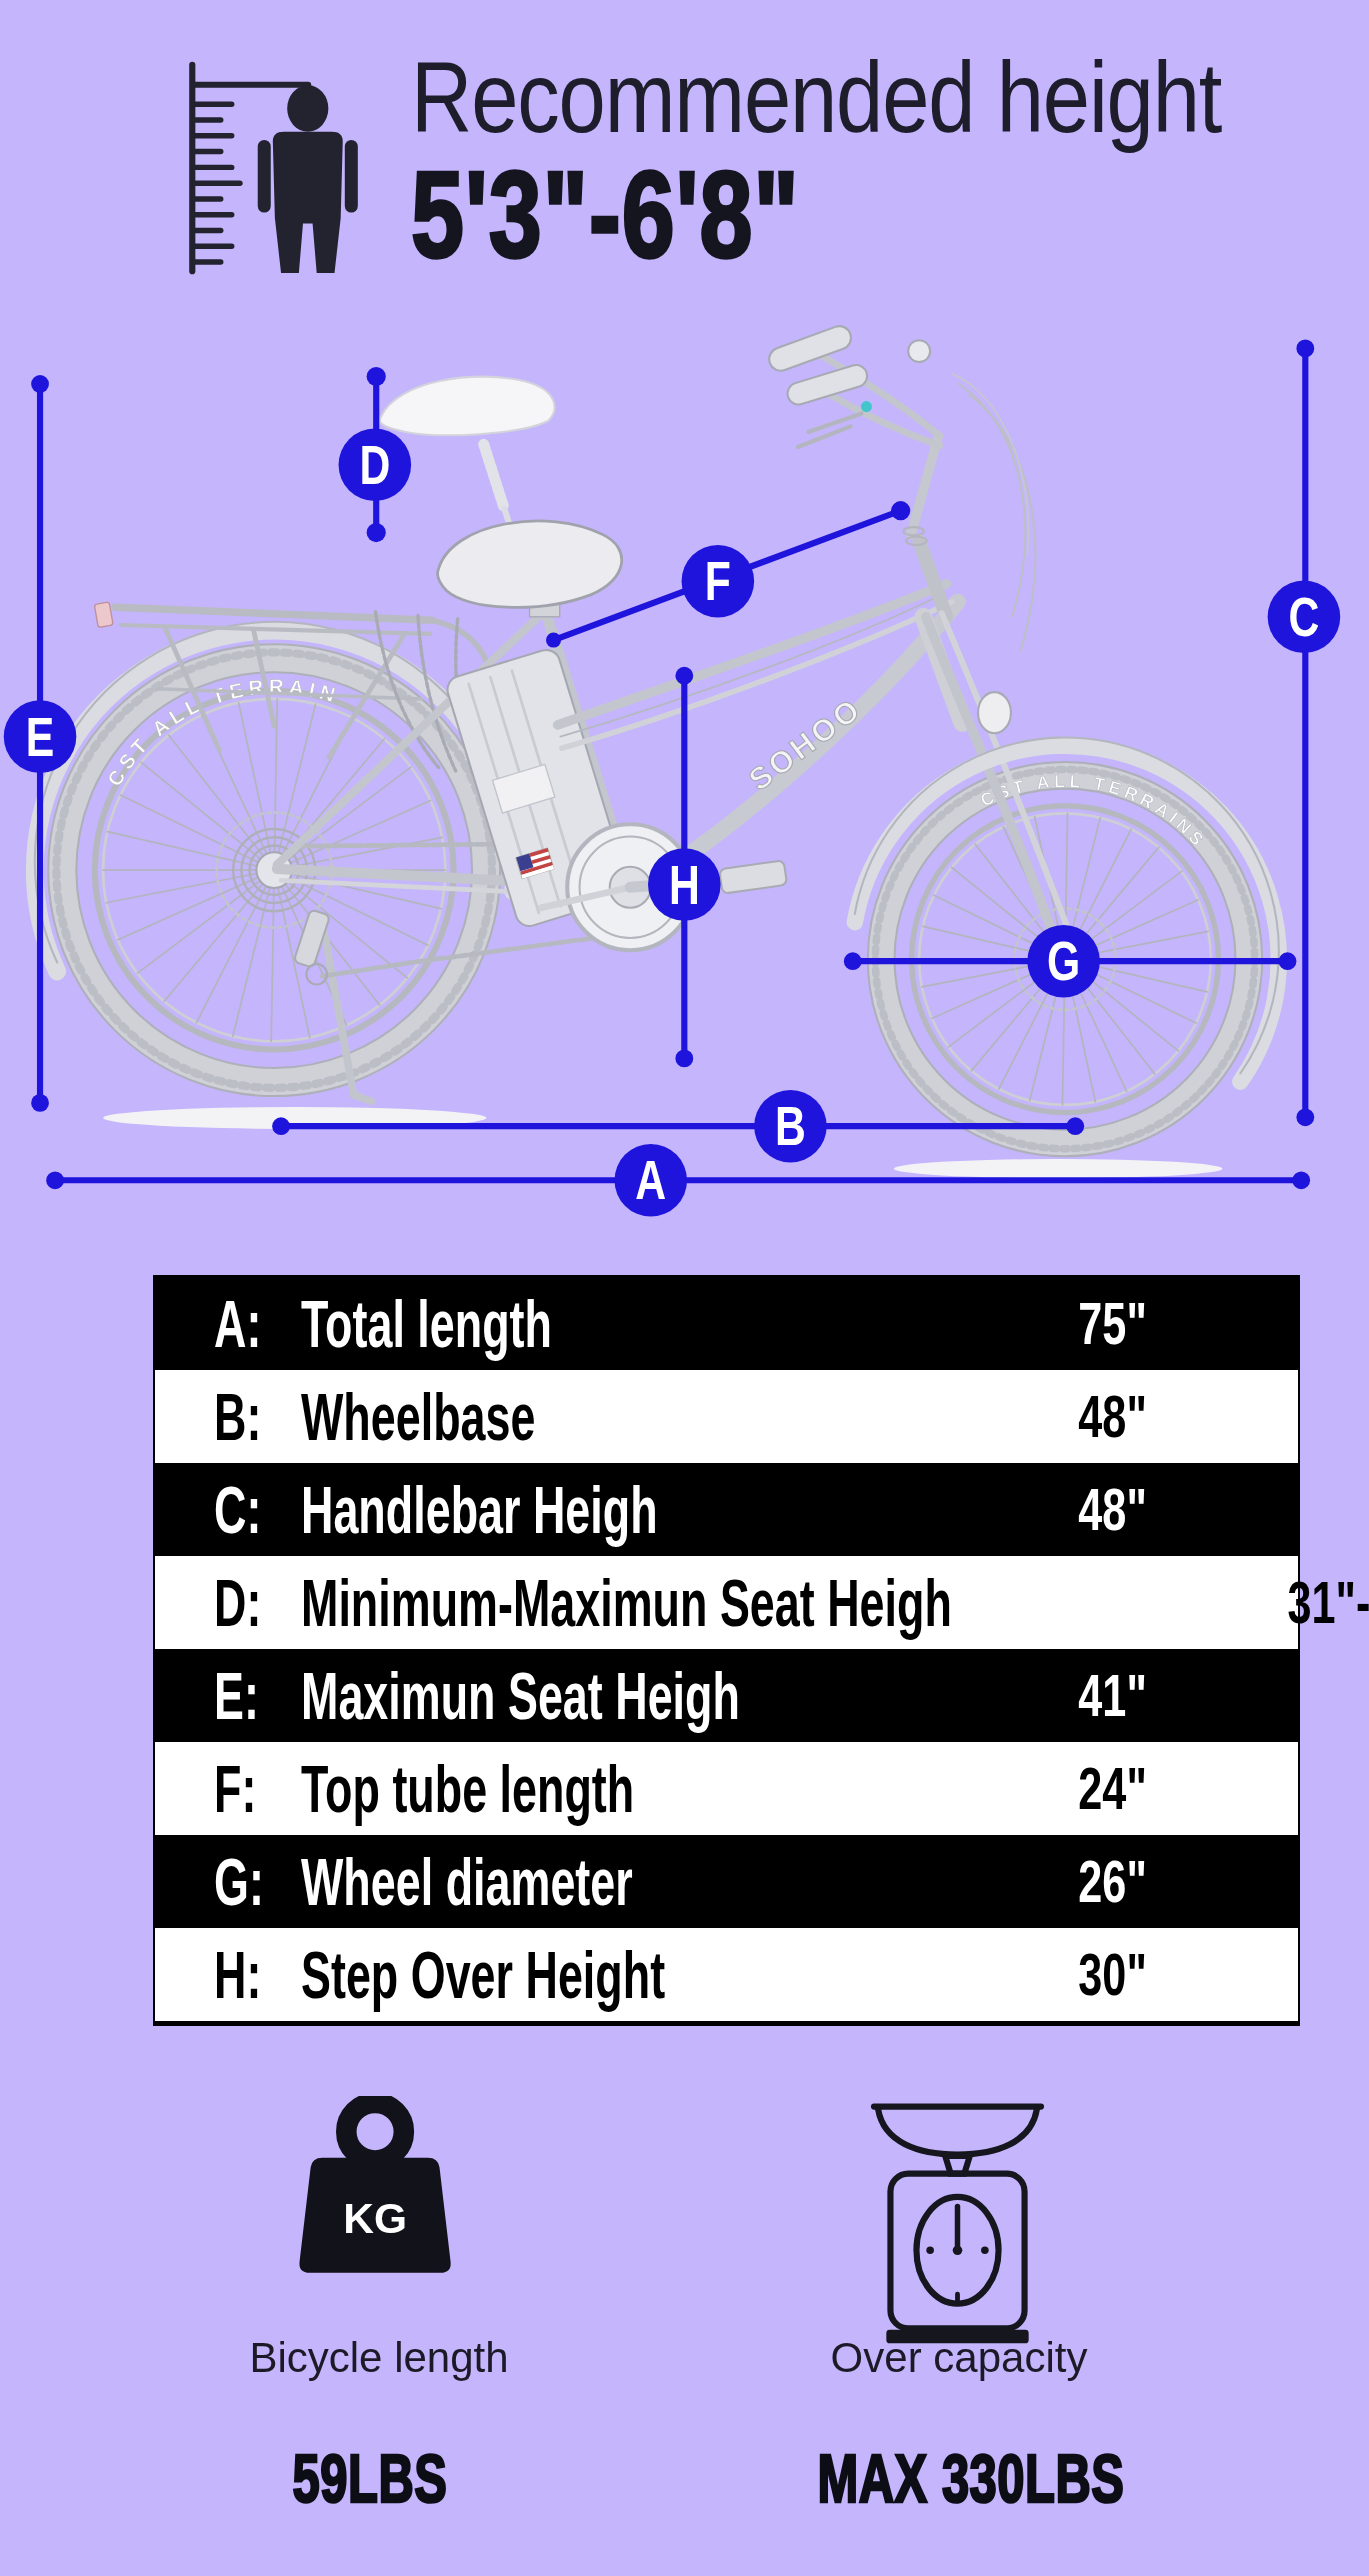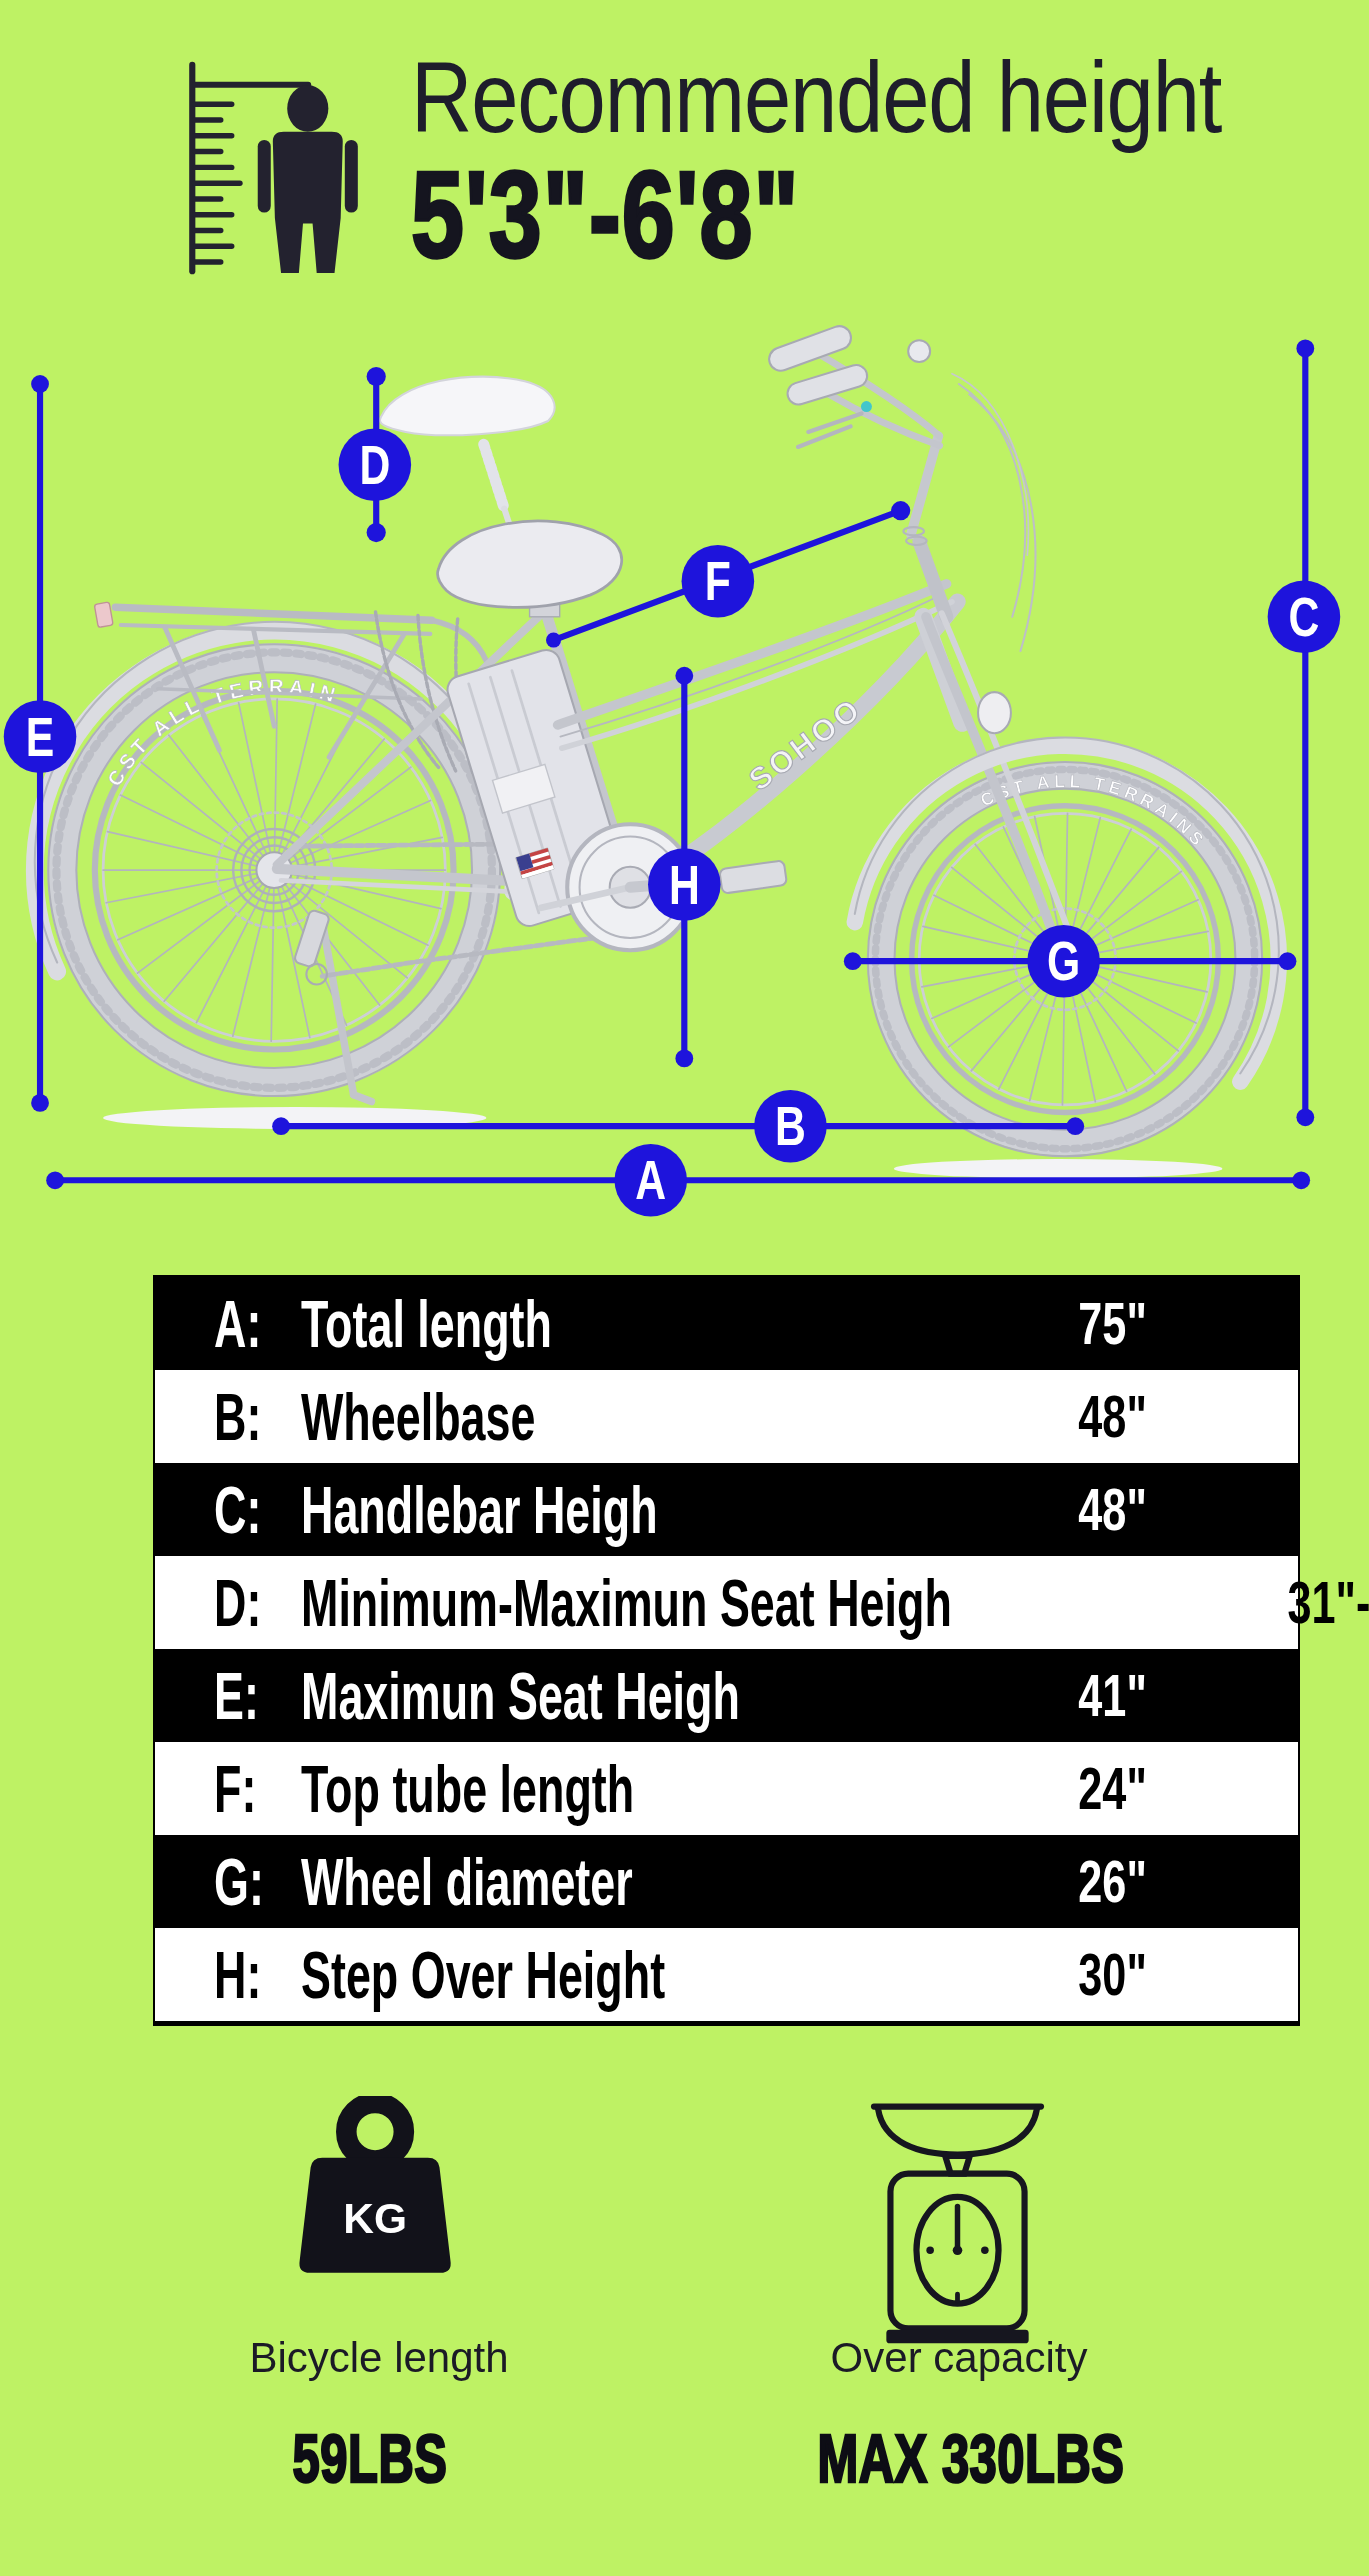--- a/index.html
+++ b/index.html
@@ -1,16 +1,16 @@
 <!DOCTYPE html>
 <html style="font-size:11px"><head>
 <meta charset="utf-8">
 <style>
   html,body{margin:0;padding:0;background:#fff;}
-  .page{position:relative;width:1370px;height:2576px;background:#bef264;overflow:hidden;
+  .page{position:relative;width:1370px;height:2576px;background:#c4b5fd;overflow:hidden;
         font-family:"Liberation Sans",sans-serif;}
   .abs{position:absolute;}
   .cond{display:inline-block;transform:scaleX(.68);transform-origin:left center;white-space:nowrap;}
   .condc{display:inline-block;transform:scaleX(.72);transform-origin:center center;white-space:nowrap;}
 
   
   .hdr-title{left:411px;top:40px;font-size:100px;font-weight:500;color:#1e1d2b;letter-spacing:-1.4px;}
   .hdr-title .sq{display:inline-block;transform:scaleX(.85);transform-origin:left center;white-space:nowrap;}
   .hdr-range{left:411px;top:145px;font-size:122px;font-weight:800;color:#15151f;
              -webkit-text-stroke:3.4px #15151f;letter-spacing:1.4px;}
@@ -21,21 +21,21 @@
         border-bottom-width:6.2px;box-sizing:border-box;background:#fff;}
   .spec .row{display:flex;align-items:center;height:93px;font-weight:bold;font-size:66px;}
   .spec .row.dark{background:#000;color:#fff;}
   .spec .row.light{background:#fff;color:#000;}
   .spec .key{margin-left:59px;width:68px;}
   .spec .lbl{margin-left:19px;flex:1;}
   .spec .val{width:288px;margin-right:41px;text-align:center;font-size:60px;}
 
   
   .fcol-label{font-size:42px;color:#1b1a26;letter-spacing:0px;}
-  .fcol-value{font-size:68px;font-weight:800;color:#0d0d15;-webkit-text-stroke:2.7px #0d0d15;letter-spacing:0.7px;}
+  .fcol-value{font-size:68px;font-weight:800;color:#0d0d15;-webkit-text-stroke:2.7px #0d0d15;letter-spacing:0.7px;margin-top:20px;}
   .center-text{transform:translateX(-50%);white-space:nowrap;}
 
   svg text{font-family:"Liberation Sans",sans-serif;}
   .mk{fill:#ffffff;font-size:80px;font-weight:bold;text-anchor:middle;}
   .blue-line{stroke:#1e14dc;stroke-width:9;stroke-linecap:round;}
   .blue-dot{fill:#1e14dc;}
   .sketch{stroke-linecap:round;}
 </style>
 </head>
 <body>

